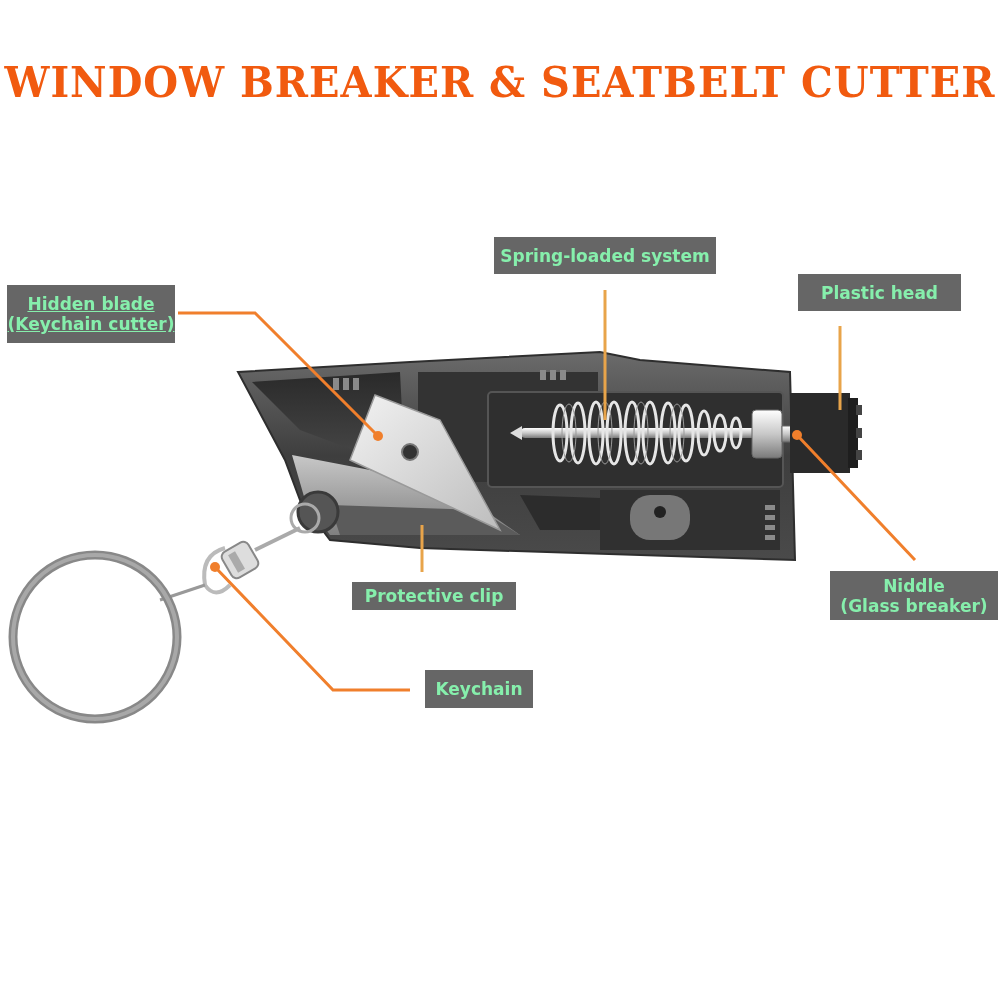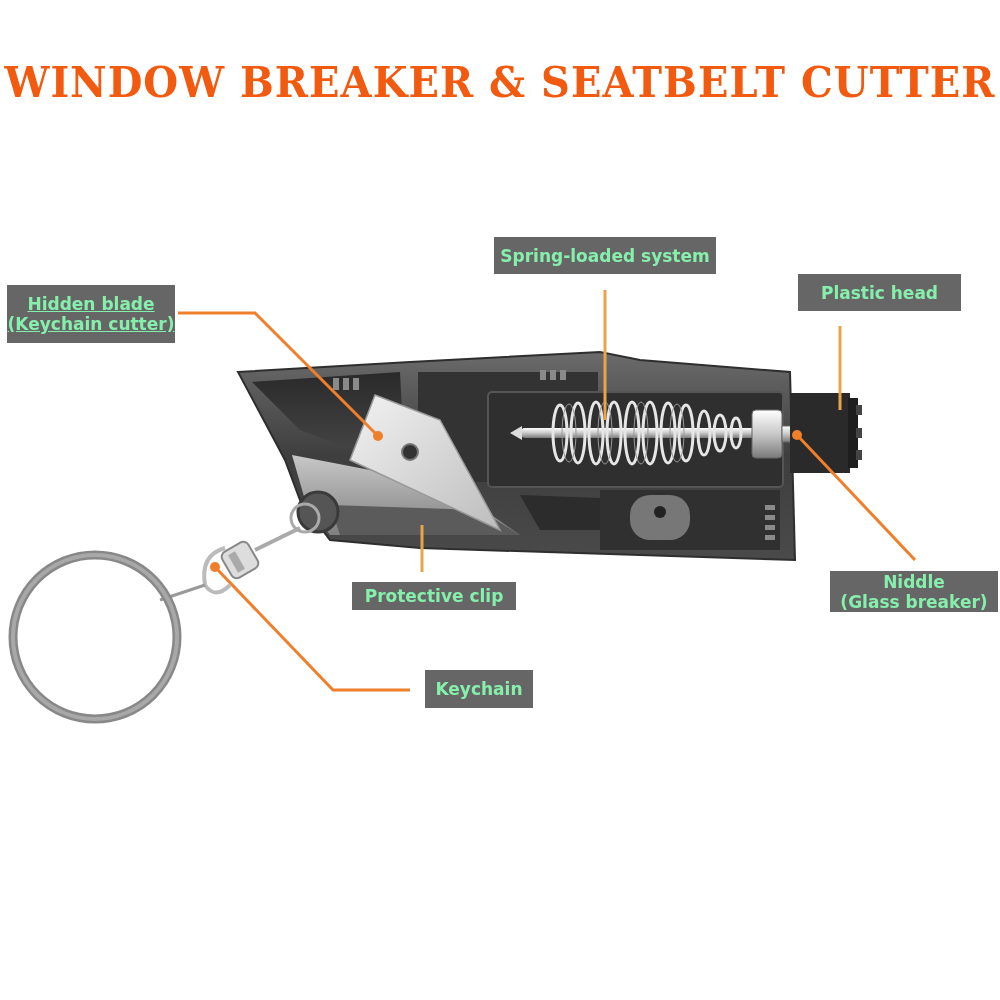--- a/index.html
+++ b/index.html
@@ -157,21 +157,21 @@
 </div>
 
 <div class="label" style="left:494px; top:237px; width:222px; height:37px;">
   <span>Spring-loaded system</span>
 </div>
 
 <div class="label" style="left:770px; top:274px; width:163px; height:37px;margin-left:28px;">
   <span>Plastic head</span>
 </div>
 
-<div class="label" style="left:830px; top:571px; width:168px; height:41px;">
+<div class="label" style="left:830px; top:571px; width:168px; height:49px;">
   <span>Niddle</span>
   <span>(Glass breaker)</span>
 </div>
 
 <div class="label" style="left:340px; top:582px; width:164px; height:28px;margin-left:12px;">
   <span>Protective clip</span>
 </div>
 
 <div class="label" style="left:425px; top:670px; width:108px; height:38px;">
   <span>Keychain</span>

